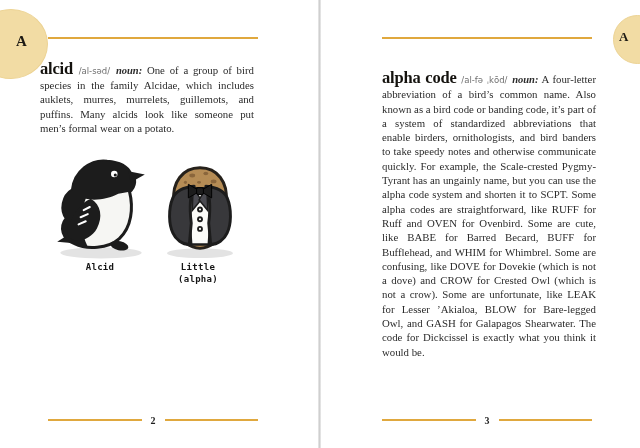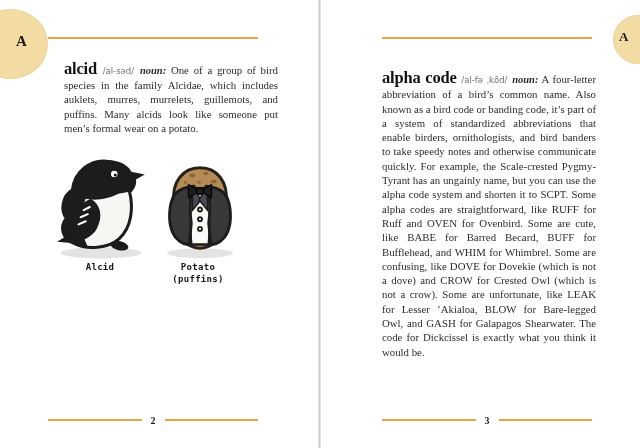--- a/index.html
+++ b/index.html
@@ -28,21 +28,21 @@
   .rule-top {
     position:absolute; top:37px; width:210px; height:2px; background:#e0a83e;
   }
   #rule-left  { left:48px; }
   #rule-right { left:382px; }
   .entry {
     position:absolute; top:51px; width:214px;
     font-size:10.8px; line-height:14.3px; color:#2b2b2b;
     text-align:justify;
   }
-  #entry-left  { left:64px; }
+  #entry-left  { left:40px; }
   #entry-right { left:382px;margin-top:20px; }
   .headword { font-weight:bold; font-size:16.5px; color:#14120e; letter-spacing:-0.2px; }
   .pron {
     font-family:"DejaVu Sans", sans-serif; font-size:8.5px; color:#6f6f6f;
     padding:0 1px;
   }
   .pos { font-weight:bold; font-style:italic; font-size:10.5px; }
   .figure-svg { position:absolute; }
   #bird-svg   { left:50px;  top:152px; width:102px; height:108px; }
   #potato-svg { left:156px; top:161px; width:88px;  height:99px; }
@@ -123,22 +123,22 @@
       <path d="M44,31 L32,24 L32,38 Z"></path>
       <path d="M44,31 L56,24 L56,38 Z"></path>
       <rect x="40.5" y="27.5" width="7" height="7" rx="1.5"></rect>
     </g>
   </svg>
 
   <div class="caption" id="caption-bird">
     <div>Alcid</div>
   </div>
   <div class="caption" id="caption-potato">
-    <div>Potato</div>
-    <div>(puffins)</div>
+    <div>Little</div>
+    <div>(alpha)</div>
   </div>
 
   <div class="pagefoot" id="foot-left">
     <div class="foot-rule"></div>
     <span class="pagenum">2</span>
     <div class="foot-rule"></div>
   </div>
 </div>
 
 <div class="spine"></div>

